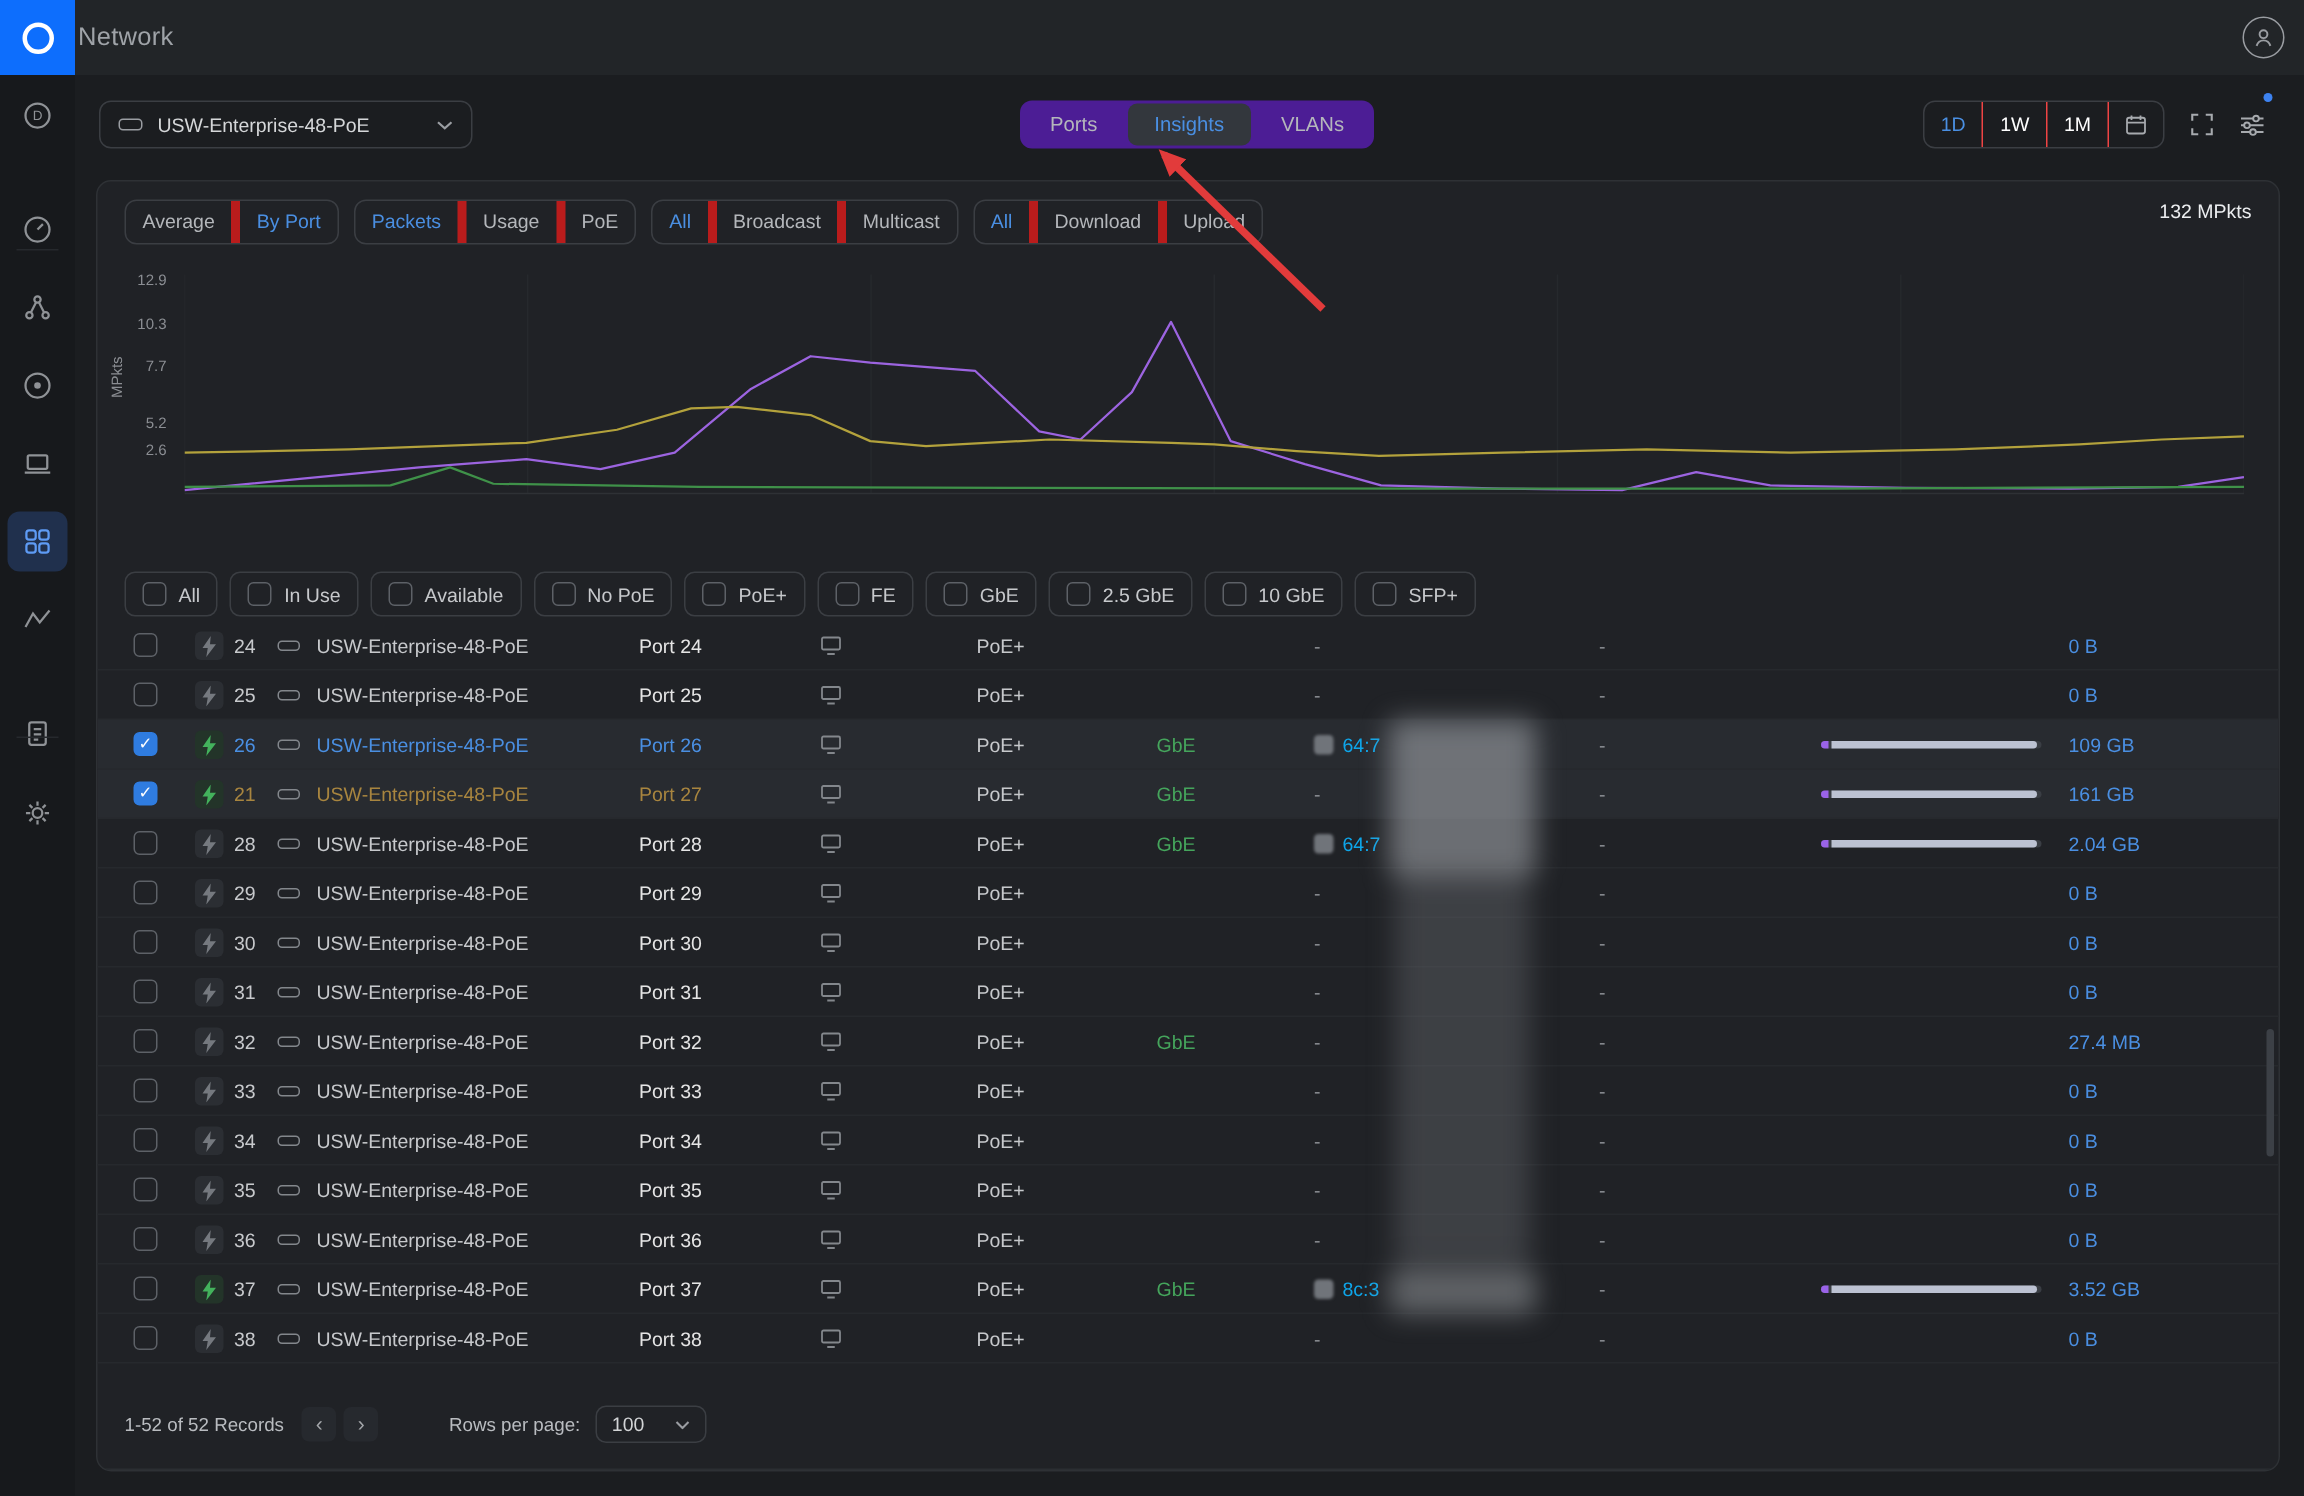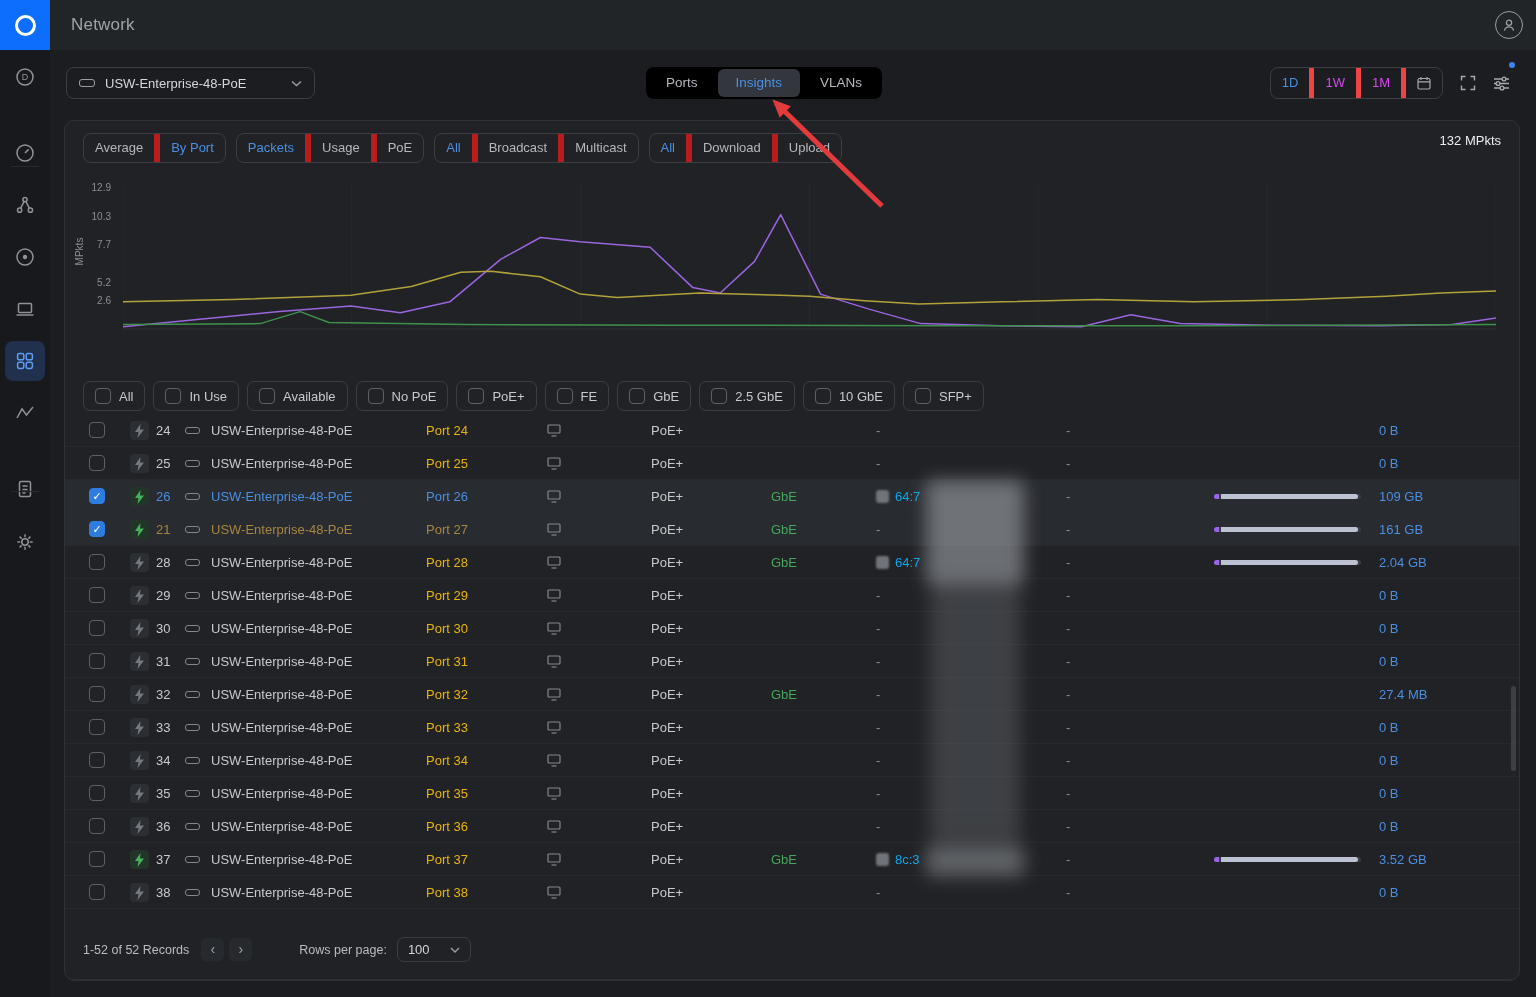--- a/index.html
+++ b/index.html
@@ -2,47 +2,47 @@
 <html><head>
 <meta charset="utf-8">
 <style>
   html,body{margin:0;padding:0;width:1536px;height:997px;overflow:hidden;background:#1b1d20;
     font-family:"Liberation Sans",sans-serif;color:#d2d4d6;-webkit-font-smoothing:antialiased}
   *{box-sizing:border-box}
   
   .topbar{position:absolute;left:0;top:0;right:0;height:50px;background:#222528;display:flex;align-items:center;z-index:10}
   .logo{width:50px;height:50px;background:#0d6efd;display:flex;align-items:center;justify-content:center;cursor:pointer}
   .logo-ring{width:21px;height:21px;border:3.5px solid #fff;border-radius:50%}
-  .app-title{margin-left:21px;font-size:17px;color:#9fa3a8;letter-spacing:.2px}
+  .app-title{margin-left:2px;font-size:17px;color:#9fa3a8;letter-spacing:.2px}
   .avatar{margin-left:auto;margin-right:13px;width:28px;height:28px;border-radius:50%;border:1.6px solid #9a9da2;
     display:flex;align-items:center;justify-content:center;cursor:pointer}
   
   .sidebar{position:absolute;left:0;top:50px;bottom:0;width:50px;background:#17191c;z-index:5}
   .sidebar::before{content:'';position:absolute;left:11px;top:116px;width:28px;height:1px;background:#26292d}
   .sidebar::after{content:'';position:absolute;left:11px;top:441px;width:28px;height:1px;background:#26292d}
   .sb-item{width:40px;height:40px;margin:0 5px;border-radius:8px;display:flex;align-items:center;justify-content:center;
     color:#8f9296;cursor:pointer}
   .sb-item.active{background:#20304d;color:#5e9bf5}
   .sb-item:nth-of-type(1){margin-top:7px}
   .sb-item:nth-of-type(2){margin-top:36px}
   .sb-item:nth-of-type(3),.sb-item:nth-of-type(4),.sb-item:nth-of-type(5),.sb-item:nth-of-type(6),.sb-item:nth-of-type(7){margin-top:12px}
   .sb-item:nth-of-type(8){margin-top:36px}
   .sb-item:nth-of-type(9){margin-top:13px}
   
   .content{position:absolute;left:50px;top:50px;right:0;bottom:0}
   .device-select{position:absolute;left:16px;top:17px;width:249px;height:32px;border:1px solid #3b3e43;border-radius:8px;
     display:flex;align-items:center;gap:10px;padding:0 12px;font-size:13px;color:#d5d7d9;cursor:pointer}
   .dash-ico{width:16px;height:8px;border:1.4px solid #9a9da2;border-radius:3px;flex:0 0 auto}
   .device-select .chev{margin-left:auto;display:flex}
-  .tabs{position:absolute;left:596px;top:17px;height:32px;background:#000000;border-radius:8px;display:flex;padding:2px;gap:2px}
+  .tabs{position:absolute;left:630px;top:17px;height:32px;background:#4c1d95;border-radius:8px;display:flex;padding:2px;gap:2px}
   .tab{padding:0 18px;line-height:28px;font-size:13.5px;color:#b4b7bb;border-radius:6px;cursor:pointer}
   .tab.active{background:#33373d;color:#4a8fe2}
   .right-controls{position:absolute;right:26px;top:17px;display:flex;align-items:center;gap:17px}
   .range-group{display:flex;align-items:center;border:1px solid #3b3e43;border-radius:8px;height:32px;overflow:hidden}
-  .rseg{padding:0 11px;font-size:13px;color:#d946ef;line-height:30px;cursor:pointer;border-left:5px solid #ef4444}
+  .rseg{padding:0 11px;font-size:13px;color:#ffffff;line-height:30px;cursor:pointer;border-left:1px solid #ef4444}
   .rseg:first-child{border-left:none}
   .rseg.active{color:#4a8fe2}
   .rseg.cal{display:flex;align-items:center;height:30px}
   .icon-btn{background:none;border:none;padding:0;display:flex;cursor:pointer;position:relative}
   .notif-dot{position:absolute;top:-14px;right:-5px;width:6px;height:6px;border-radius:50%;background:#3d82f0}
   
   .panel{position:absolute;left:14px;top:70px;width:1456px;height:861px;background:#202226;border:1px solid #2e3135;
     border-radius:10px;overflow:hidden}
   .controls-row{position:absolute;left:18px;right:18px;top:12px;display:flex;align-items:flex-start}
   .seg-box{display:flex;align-items:center;border:1px solid #3b3e43;border-radius:8px;height:30px;margin-right:10px;overflow:hidden}
@@ -72,21 +72,21 @@
   .tablewrap{position:absolute;left:0;right:0;top:298px;height:492px;overflow:hidden}
   .trow{position:relative;height:33px;border-bottom:1px solid #26292d;font-size:13px}
   .trow.sel{background:#282b30}
   .rc-cb{position:absolute;left:24px;top:8px}
   .poeic{position:absolute;left:65px;top:7px;width:19px;height:19px;border-radius:4px;background:#2b2e33;color:#75797f;
     display:flex;align-items:center;justify-content:center}
   .poeic.on{color:#43b25c;background:#233429}
   .c-num{position:absolute;left:91px;line-height:33px;color:#c7c9cc}
   .c-dashic{position:absolute;left:120px;top:13px;width:15px;height:7px;border:1.4px solid #83878c;border-radius:3px}
   .c-name{position:absolute;left:146px;line-height:33px;color:#c7c9cc}
-  .c-port{position:absolute;left:361px;line-height:33px;color:#eab308}
+  .c-port{position:absolute;left:361px;line-height:33px;color:#e5e5e5}
   .c-mon{position:absolute;left:482px;top:10px;display:flex}
   .c-poet{position:absolute;left:586px;line-height:33px;color:#c7c9cc}
   .c-speed{position:absolute;left:706px;line-height:33px;color:#45a55c}
   .c-client{position:absolute;left:811px;height:33px;display:flex;align-items:center;gap:6px;color:#8b8e93}
   .mac-ic{width:13px;height:13px;border-radius:3px;background:#70747a;filter:blur(1.2px)}
   .mac-txt{color:#0ea5e9}
   .c-colb{position:absolute;left:1001px;line-height:33px;color:#8b8e93}
   .ubar{position:absolute;left:1149px;top:14px;width:147px;height:5px;border-radius:3px;background:#3a3e44}
   .ubar .hp{position:absolute;left:0;top:0;bottom:0;width:5px;border-radius:3px 0 0 3px;background:#9a63e8}
   .ubar .lp{position:absolute;left:7px;top:0;bottom:0;right:3px;background:#bcc2d2;border-radius:0 3px 3px 0}

